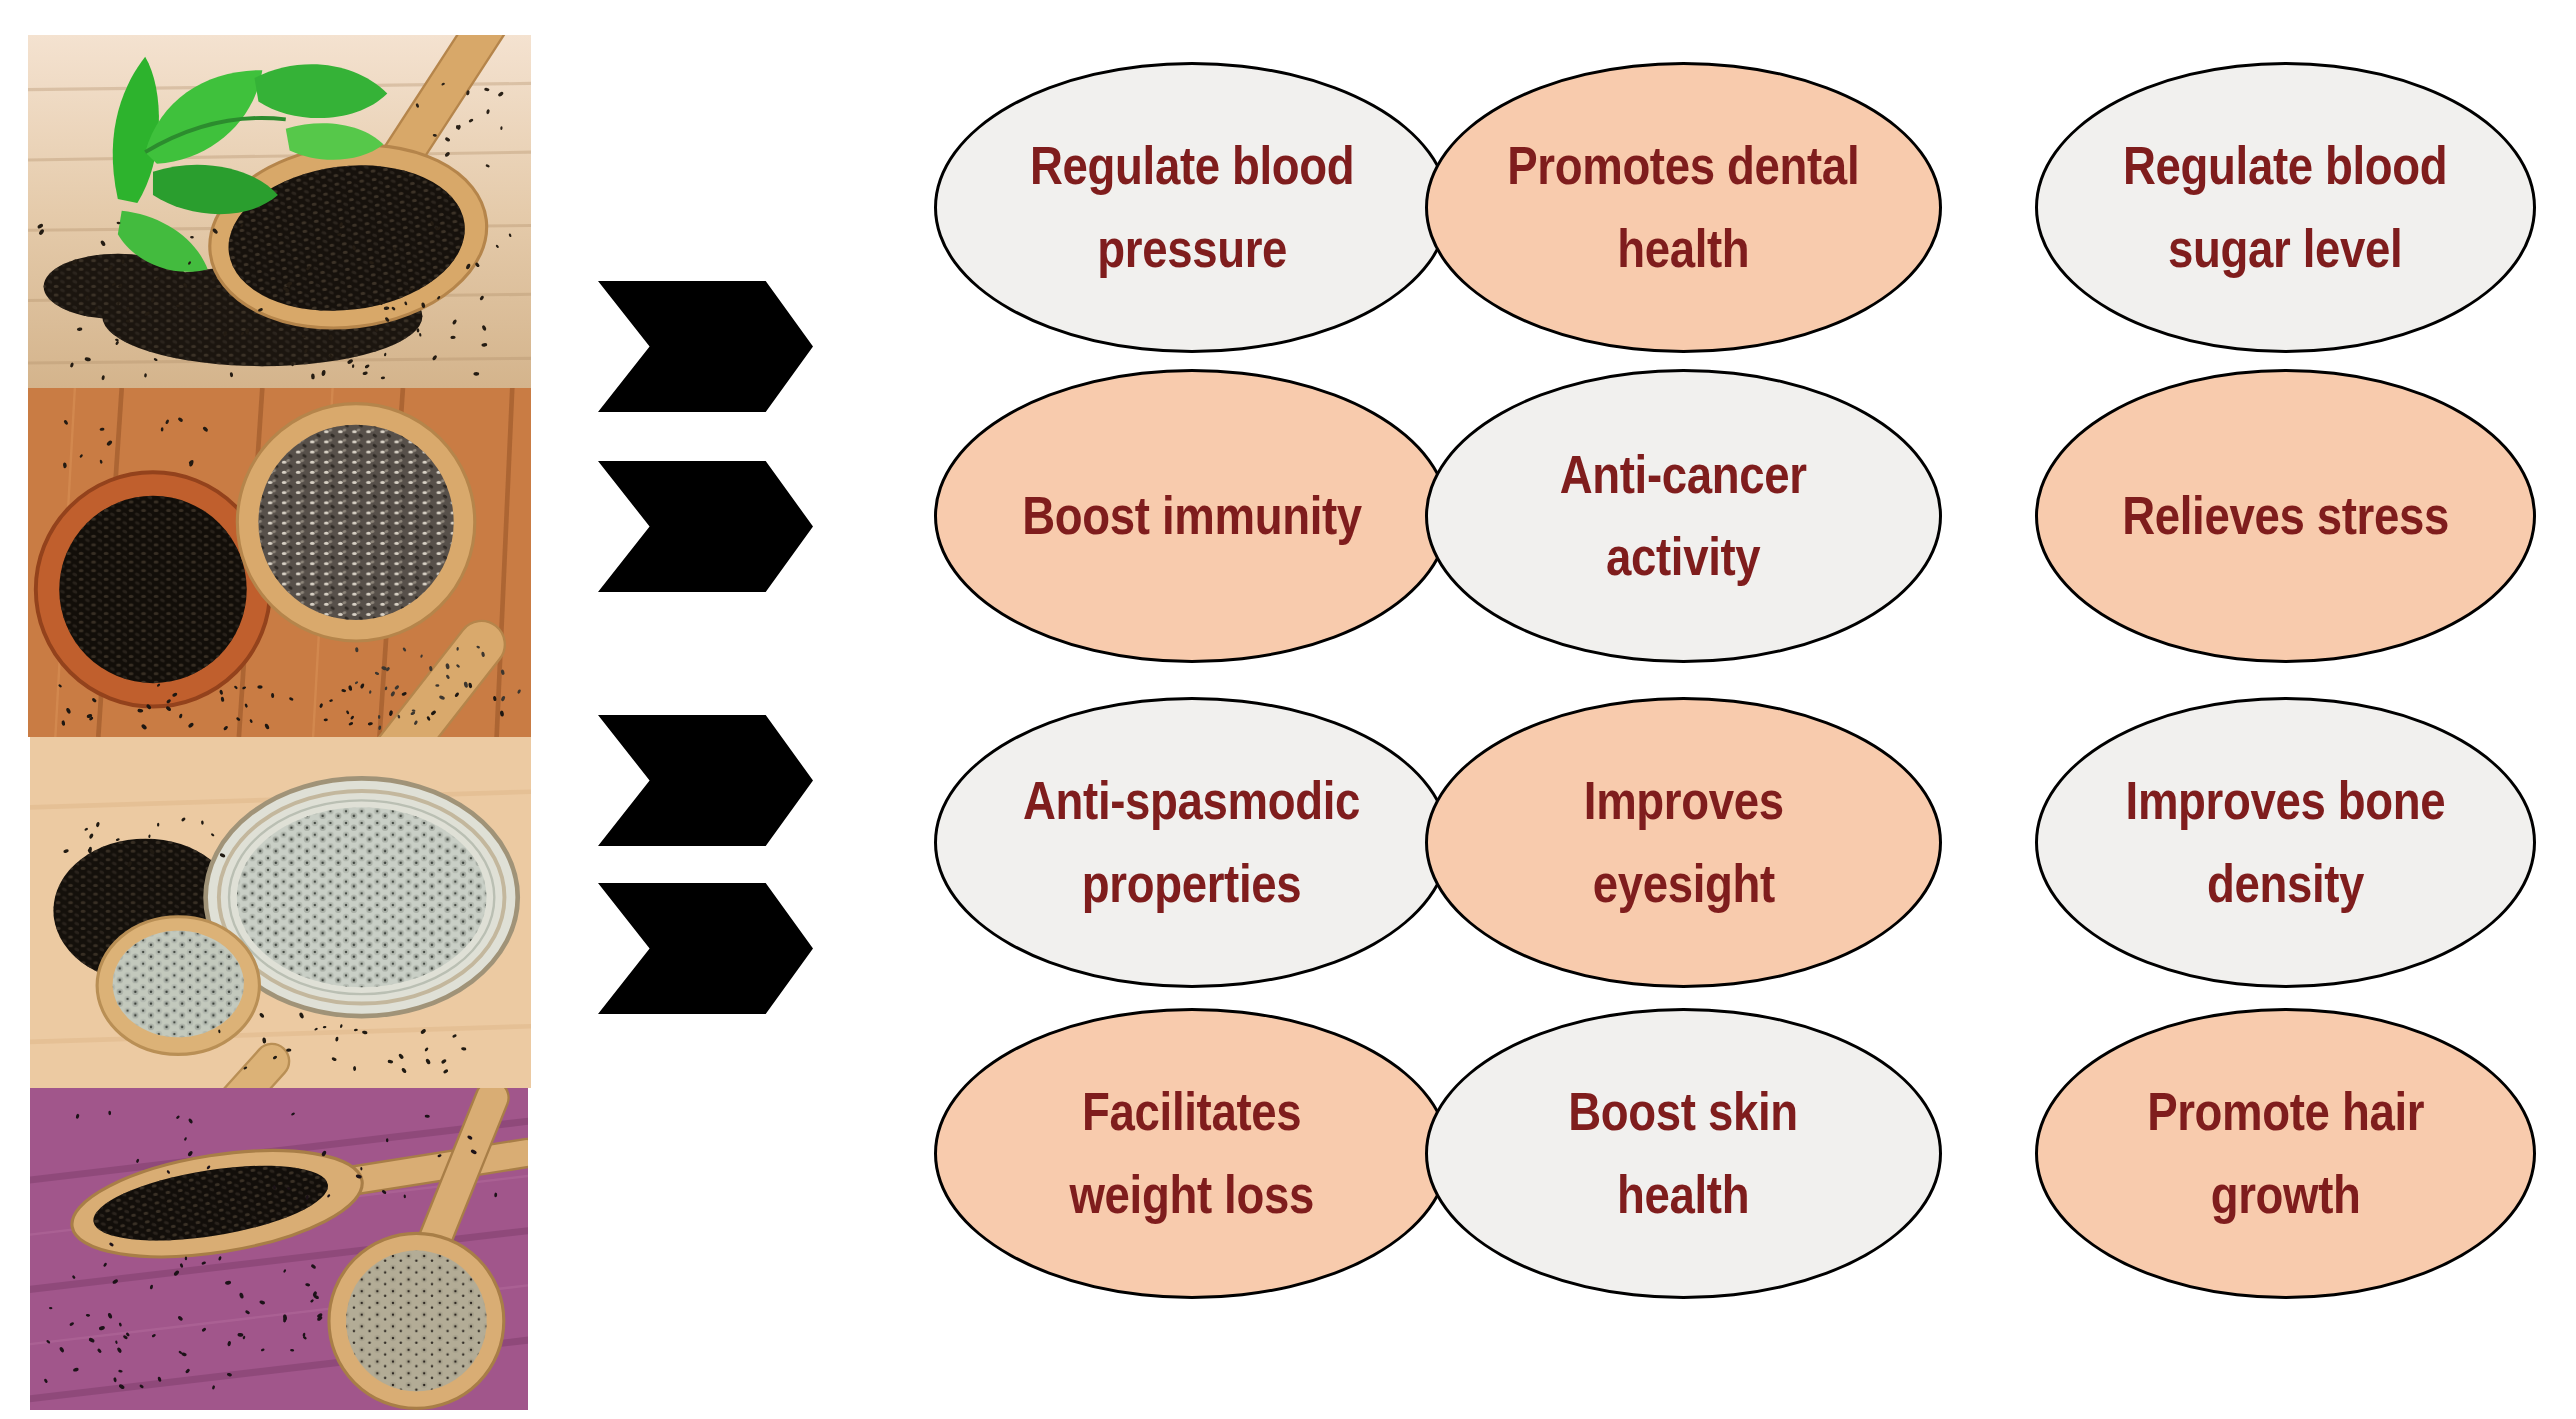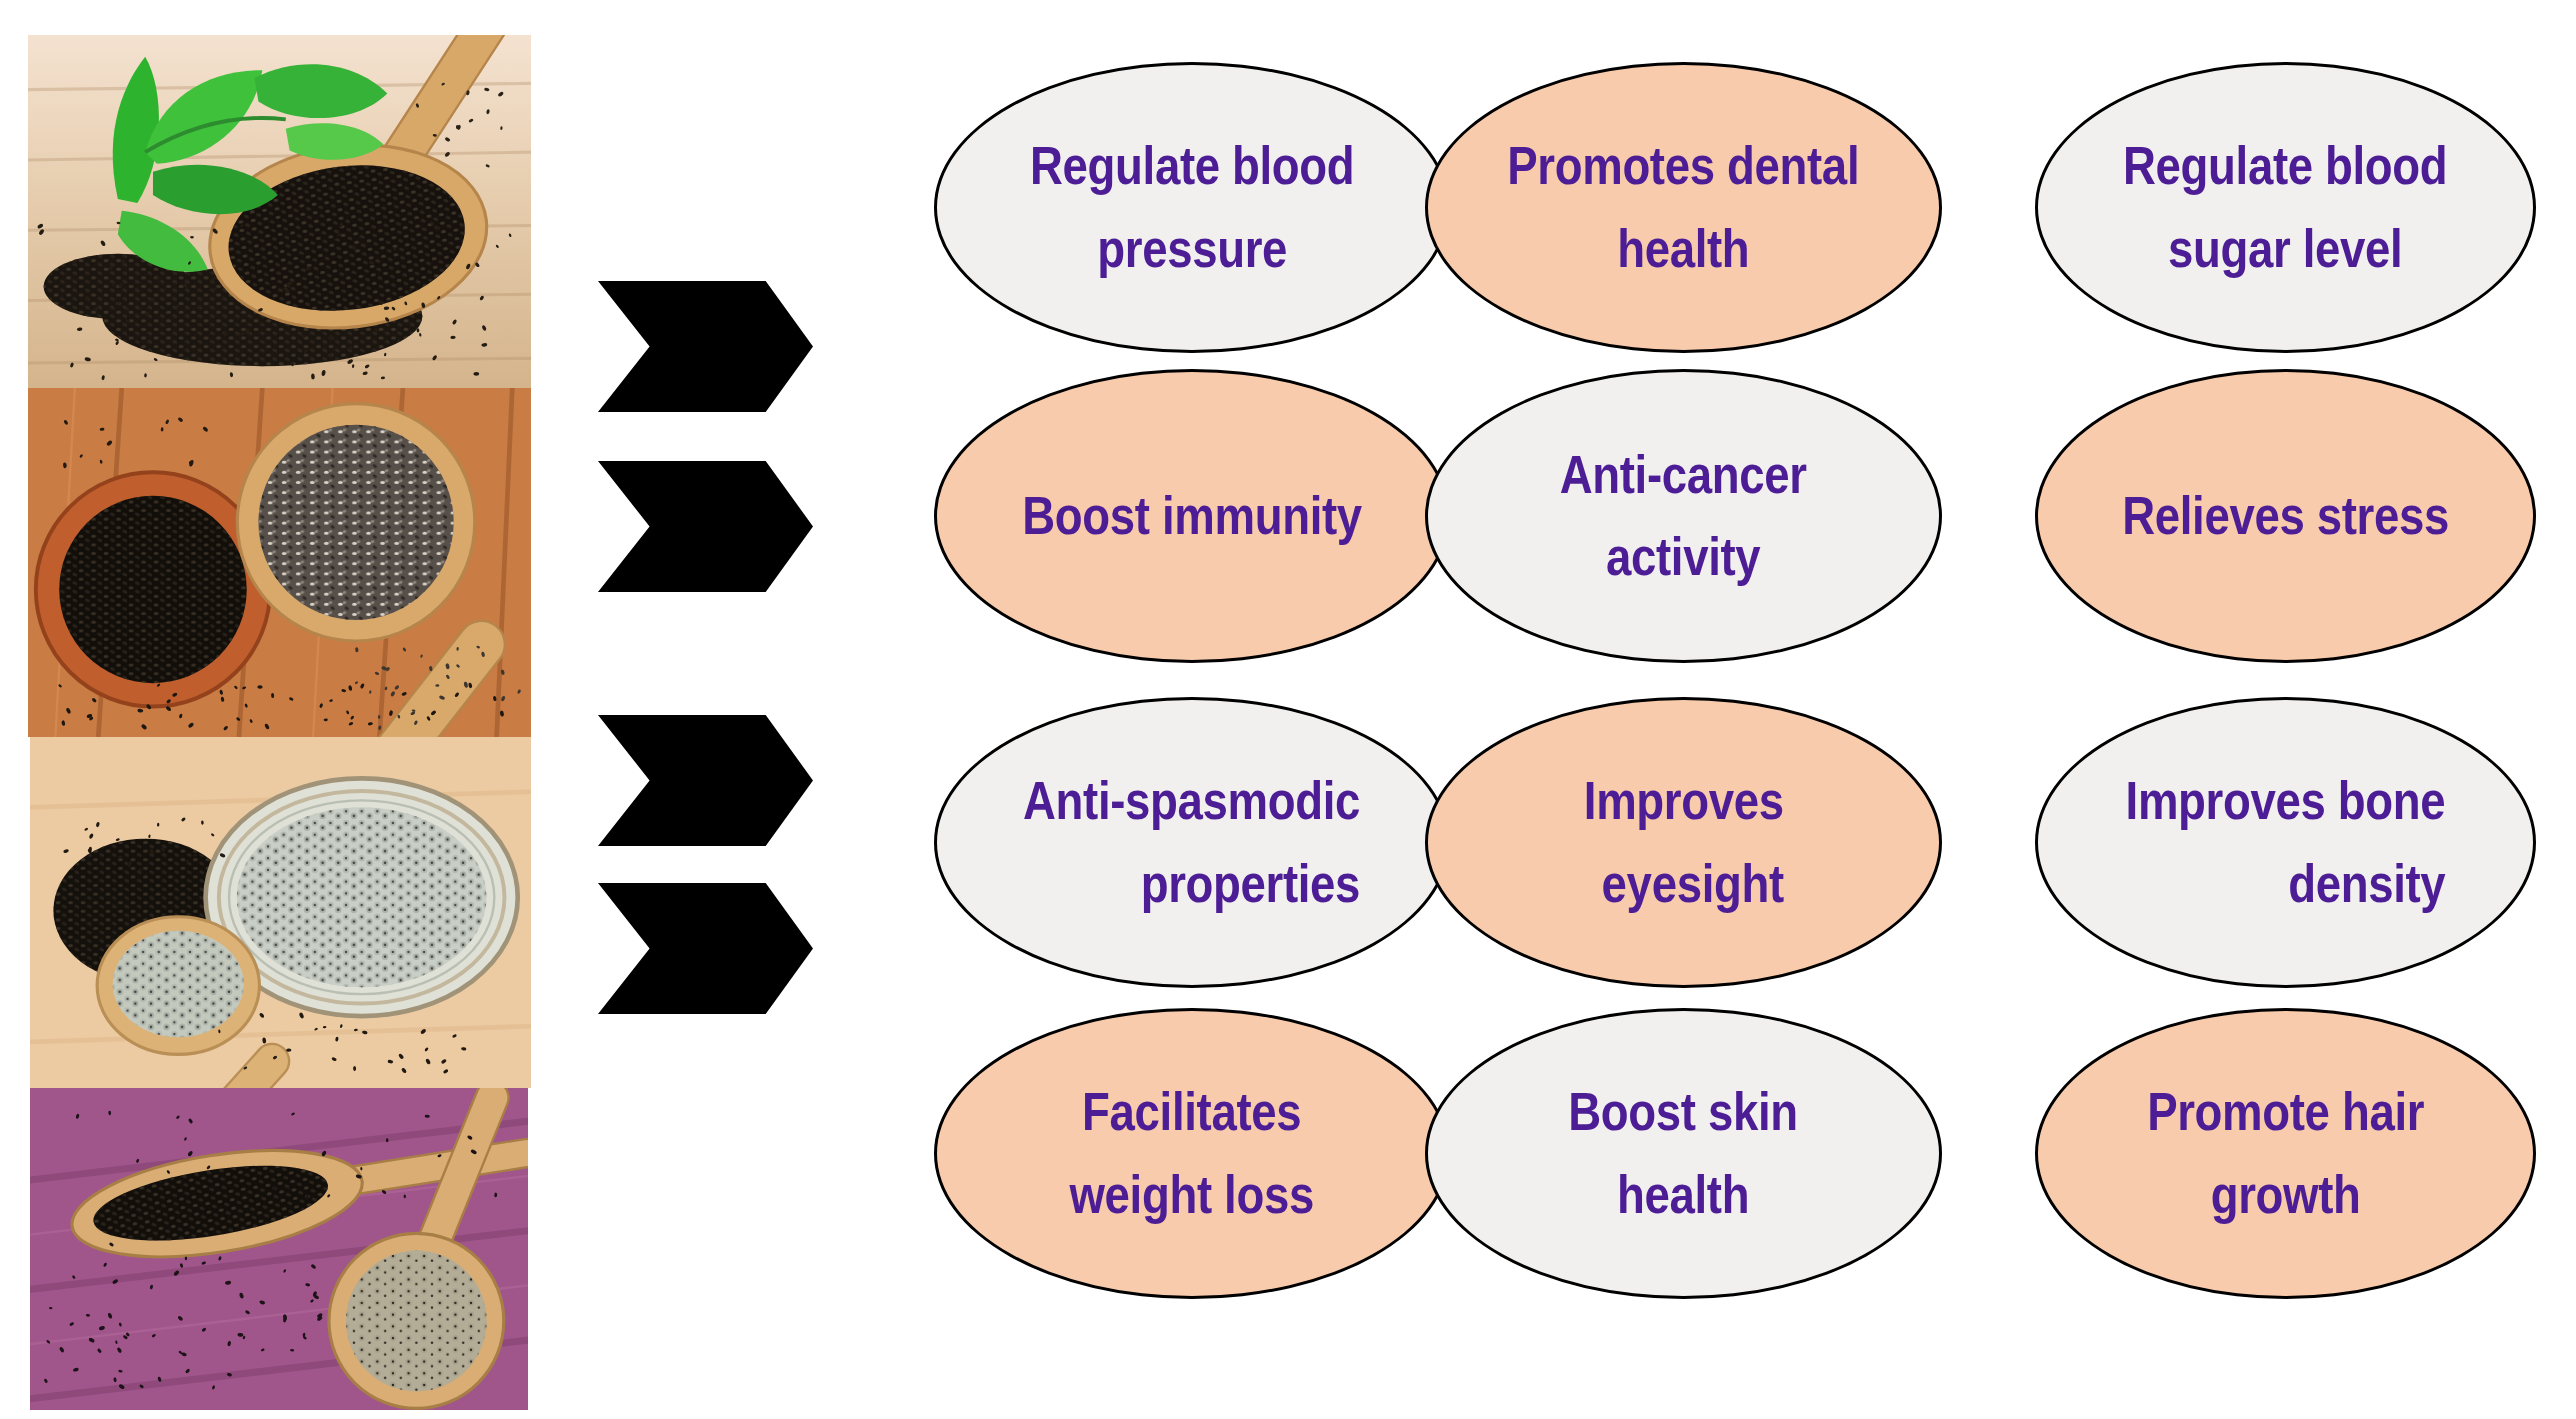--- a/index.html
+++ b/index.html
@@ -19,31 +19,31 @@
   .arrow{
     position:absolute;left:598px;width:215px;height:131px;
     background:var(--arrow,#000);
     clip-path:polygon(0% 0%,78% 0%,100% 50%,78% 100%,0% 100%,24% 50%);
   }
   #arrow-1{top:281px;} #arrow-2{top:461px;} #arrow-3{top:715px;} #arrow-4{top:883px;}
   
   .cell{
     position:absolute;border:3.1px solid var(--outline,#000);border-radius:50%;
     display:flex;align-items:center;justify-content:center;text-align:center;
-    box-sizing:border-box;color:#4c1d95;
+    box-sizing:border-box;color:#7f1d1d;
   }
   .cell .lbl{
     white-space:pre-line;font-weight:bold;font-size:53px;line-height:1.55;
     letter-spacing:-0.4px;display:inline-block;transform:scaleX(0.86);
     padding:0 15.6px;
   }
   .gray {background:var(--gray,#f1f0ee);}
   .peach{background:var(--peach,#f8cbad);}
   .c0{left:934px;width:516px;} .c1{left:1425px;width:517px;} .c2{left:2035px;width:501px;}
-  .r0{top:62px;height:291px;} .r1{top:369px;height:294px;} .r2{top:697px;height:291px;text-align:right;} .r3{top:1008px;height:291px;}
+  .r0{top:62px;height:291px;} .r1{top:369px;height:294px;} .r2{top:697px;height:291px;} .r3{top:1008px;height:291px;}
 </style>
 </head>
 <body>
 
 <div class="photo" id="photo-1">
   <svg viewBox="0 0 644 452" preserveAspectRatio="none">
     <defs>
       <pattern id="tx1" width="16" height="11" patternUnits="userSpaceOnUse">
         <ellipse cx="4" cy="3" rx="3.2" ry="2" fill="#41372b"></ellipse>
         <ellipse cx="12" cy="8" rx="3.2" ry="2" fill="#2e2720" transform="rotate(25 12 8)"></ellipse>

